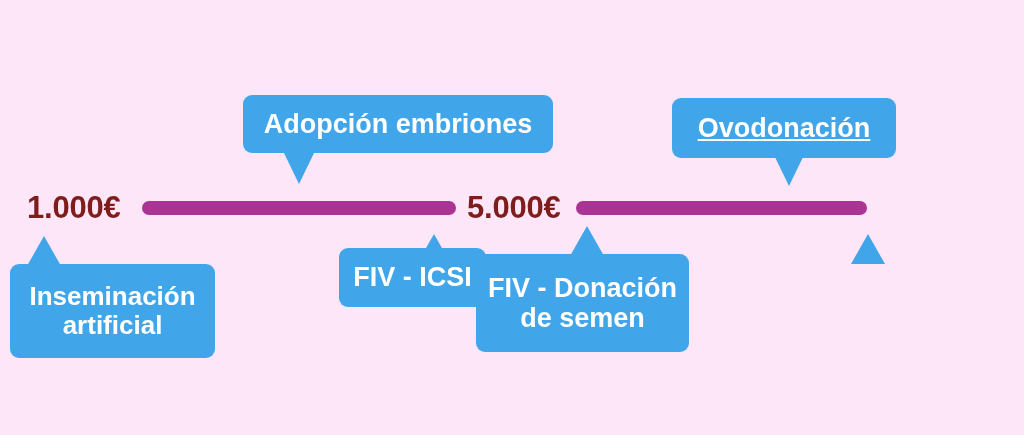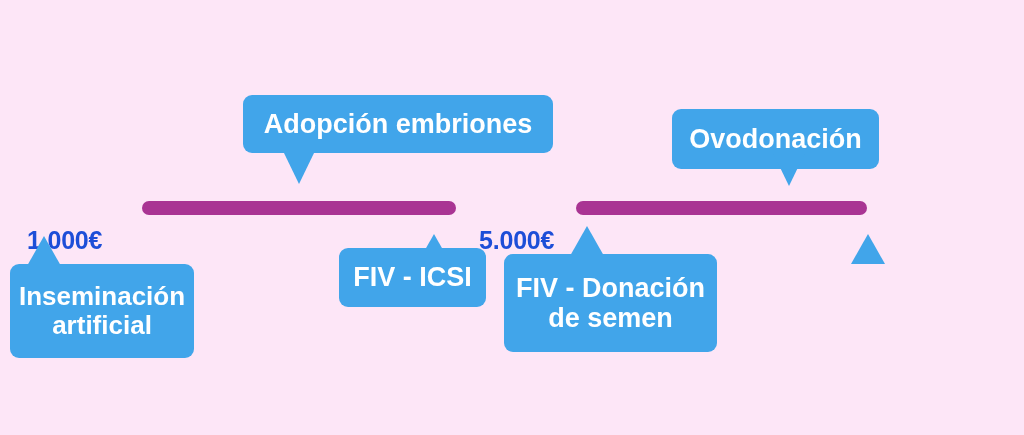--- a/index.html
+++ b/index.html
@@ -18,26 +18,25 @@
     width: 1024px;
     height: 435px;
     background: #fde6f7;
   }
 
   
   .price-label {
     position: absolute;
     font-family: "Liberation Sans", sans-serif;
     font-weight: bold;
-    font-size: 25px;
+    font-size: 31px;
     letter-spacing: -0.2px;
-    color: #1d4ed8;
+    color: #7f1d1d;
     white-space: nowrap;
     line-height: 1;
-    margin-top: 36px;
   }
   .bar {
     position: absolute;
     height: 14px;
     background: #a8339a;
     background: #a93493;
     border-radius: 7px;
   }
 
   
@@ -78,49 +77,49 @@
     border-bottom: 30px solid #41a5ea;
   }
 </style>
 </head>
 <body>
 
 <div id="stage">
 
   <div class="price-label" style="left:27px; top:192px;">1.000€</div>
 
-  <div class="price-label" style="left:479px; top:192px;">5.000€</div>
+  <div class="price-label" style="left:467px; top:192px;">5.000€</div>
 
 
   <div class="bar" style="left:142px; top:201px; width:314px;"></div>
 
   <div class="bar" style="left:576px; top:201px; width:291px;"></div>
 
   <div class="bubble" style="left:243px; top:95px; width:310px; height:58px;">
     <span class="txt">Adopción embriones</span>
   </div>
   <div class="tail down" style="left:283px; top:151px;"></div>
 
-  <div class="bubble" style="left:672px; top:109px; width:207px; height:60px;">
+  <div class="bubble" style="left:672px; top:98px; width:224px; height:60px;text-decoration:underline;">
     <span class="txt">Ovodonación</span>
   </div>
   <div class="tail down" style="left:773px; top:153px;"></div>
 
   <div class="tail up" style="left:27px; top:236px;"></div>
-  <div class="bubble" style="left:10px; top:264px; width:184px; height:94px; font-size:26px;">
+  <div class="bubble" style="left:10px; top:264px; width:205px; height:94px; font-size:26px;">
     <span class="txt">Inseminación
 artificial</span>
   </div>
 
   <div class="tail up" style="left:417px; top:234px;"></div>
   <div class="bubble" style="left:339px; top:248px; width:147px; height:59px;">
     <span class="txt">FIV - ICSI</span>
   </div>
 
   <div class="tail up" style="left:570px; top:226px;"></div>
-  <div class="bubble" style="left:504px; top:254px; width:213px; height:98px;">
+  <div class="bubble" style="left:476px; top:254px; width:213px; height:98px;">
     <span class="txt">FIV - Donación
 de semen</span>
   </div>
 
   <div class="tail up" style="left:851px; top:234px;"></div>
 
 </div>
 
 </body></html>

